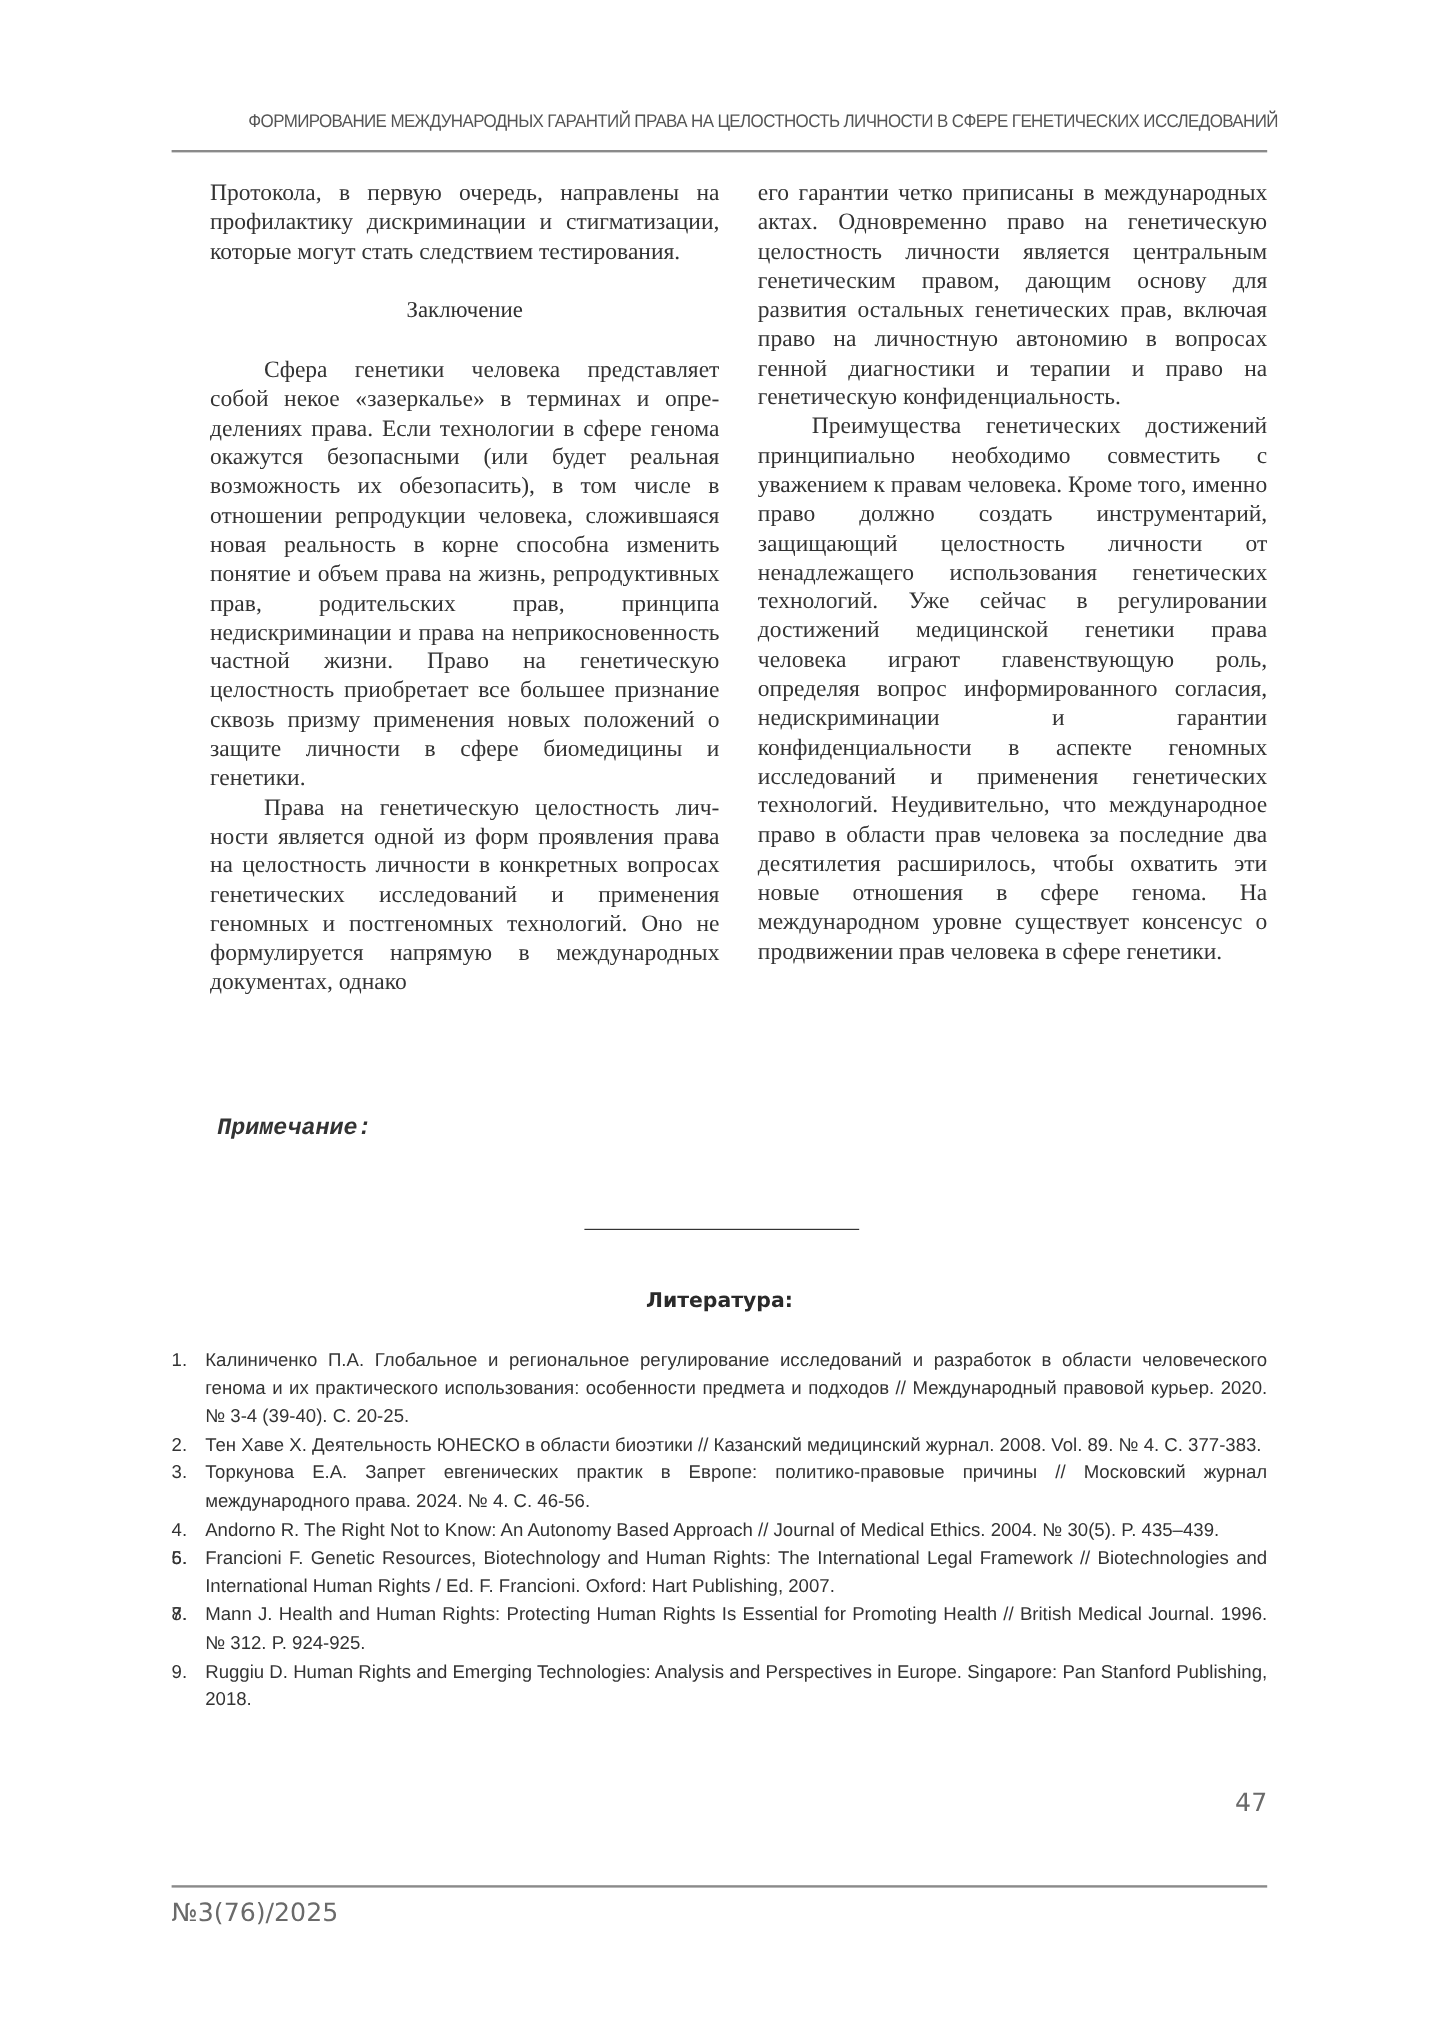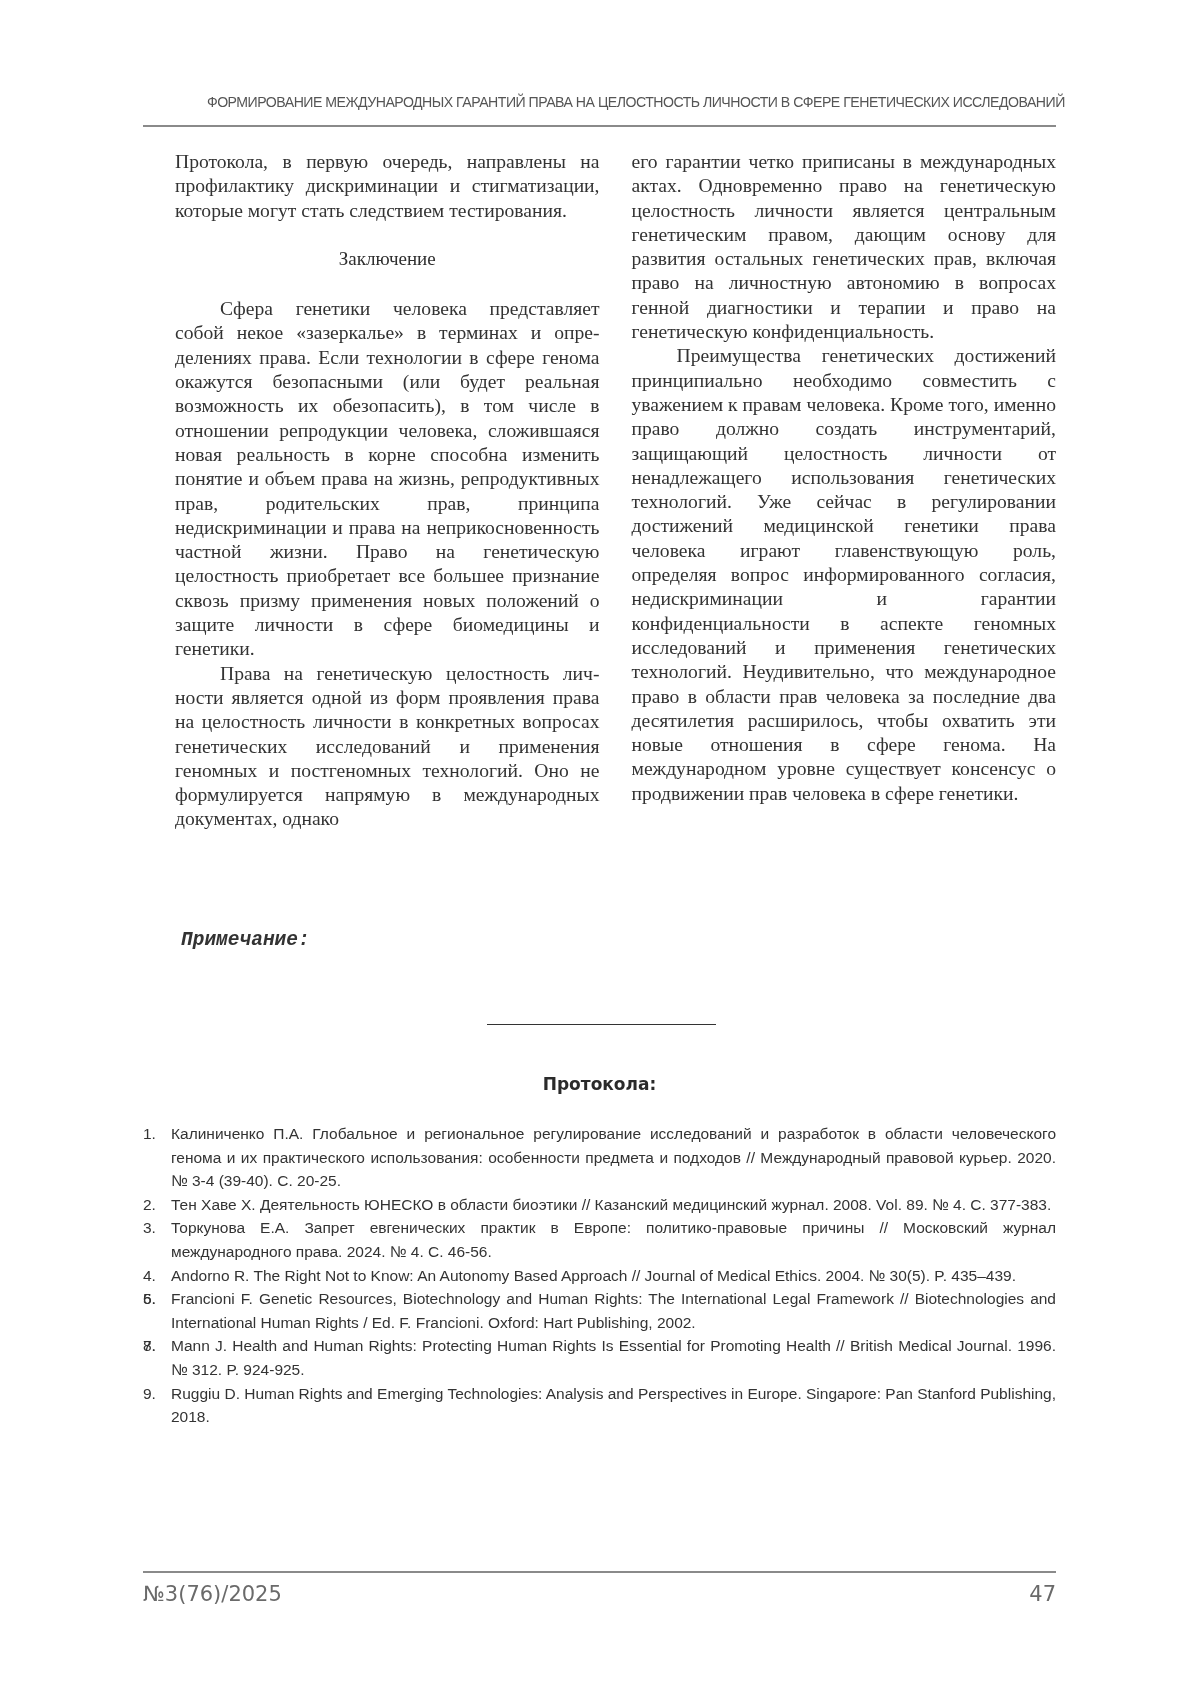--- a/index.html
+++ b/index.html
@@ -26,21 +26,21 @@
   .separator { position: absolute; left: 344px; top: 1024px; width: 229px; height: 1px; background: #333; }
 
   .lit-heading { position: absolute; left: 0; top: 1074px; width: 913px; text-align: center; font-family: "DejaVu Sans", sans-serif; font-weight: bold; font-size: 17px; color: #2a2a2a; }
 
   .refs { position: absolute; left: 0; top: 1122px; width: 913px; margin: 0; padding: 0; list-style: none; font-family: "Liberation Sans", sans-serif; font-size: 15.5px; line-height: 23.6px; color: #333; }
   .refs li { position: relative; padding-left: 28px; text-align: justify; }
   .refs li .num { position: absolute; left: 0; top: 0; }
 
   .footer-rule { position: absolute; left: 0; top: 1571px; width: 913px; height: 2px; background: #8a8a8a; }
   .footer-issue { position: absolute; left: 0; top: 1582px; font-family: "DejaVu Sans", sans-serif; font-size: 21px; color: #6a6a6a; text-align: right; }
-  .footer-page { position: absolute; right: 0; top: 1582px; font-family: "DejaVu Sans", sans-serif; font-size: 21px; color: #6a6a6a; }
+  .footer-page { position: absolute; right: 0; top: 1490px; font-family: "DejaVu Sans", sans-serif; font-size: 21px; color: #6a6a6a; }
 </style>
 </head>
 <body>
 
 <div class="page">
 
   <div class="running-header">ФОРМИРОВАНИЕ МЕЖДУНАРОДНЫХ ГАРАНТИЙ ПРАВА НА ЦЕЛОСТНОСТЬ ЛИЧНОСТИ В СФЕРЕ ГЕНЕТИЧЕСКИХ ИССЛЕДОВАНИЙ</div>
   <div class="header-rule"></div>
 
   <div class="columns">
@@ -55,29 +55,29 @@
       <p class="indent">Преимущества генетических достиже­ний принципиально необходимо совме­стить с уважением к правам человека. Кро­ме того, именно право должно создать ин­струментарий, защищающий целостность личности от ненадлежащего использования генетических технологий. Уже сейчас в ре­гулировании достижений медицинской генетики права человека играют главен­ствующую роль, определяя вопрос инфор­мированного согласия, недискриминации и гарантии конфиденциальности в аспекте геномных исследований и применения ге­нетических технологий. Неудивительно, что международное право в области прав чело­века за последние два десятилетия расшири­лось, чтобы охватить эти новые отношения в сфере генома. На международном уровне существует консенсус о продвижении прав человека в сфере генетики.</p>
     </div>
   </div>
 
   <div class="note">
     <span class="label">Примечание:</span>
   </div>
 
   <div class="separator"></div>
 
-  <div class="lit-heading">Протокола:</div>
+  <div class="lit-heading">Литература:</div>
 
   <ol class="refs">
     <li><span class="num">1.</span><span>Калиниченко П.А. Глобальное и региональное регулирование исследований и разработок в области человеческого генома и их практического использования: особенности предмета и подходов // Международный правовой курьер. 2020. № 3-4 (39-40). С. 20-25.</span></li>
     <li><span class="num">2.</span><span>Тен Хаве Х. Деятельность ЮНЕСКО в области биоэтики // Казанский медицинский журнал. 2008. Vol. 89. № 4. С. 377-383.</span></li>
     <li><span class="num">3.</span><span>Торкунова Е.А. Запрет евгенических практик в Европе: политико-правовые причины // Московский журнал международного права. 2024. № 4. С. 46-56.</span></li>
     <li><span class="num">4.</span><span>Andorno R. The Right Not to Know: An Autonomy Based Approach // Journal of Medical Ethics. 2004. № 30(5). P. 435–439.</span></li>
     <li><span class="num">5.</span></li>
-    <li><span class="num">6.</span><span>Francioni F. Genetic Resources, Biotechnology and Human Rights: The International Legal Framework // Biotechnologies and International Human Rights / Ed. F. Francioni. Oxford: Hart Publishing, 2002.</span></li>
+    <li><span class="num">6.</span><span>Francioni F. Genetic Resources, Biotechnology and Human Rights: The International Legal Framework // Biotechnologies and International Human Rights / Ed. F. Francioni. Oxford: Hart Publishing, 2007.</span></li>
     <li><span class="num">7.</span></li>
     <li><span class="num">8.</span><span>Mann J. Health and Human Rights: Protecting Human Rights Is Essential for Promoting Health // British Medical Journal. 1996. № 312. P. 924-925.</span></li>
     <li><span class="num">9.</span><span>Ruggiu D. Human Rights and Emerging Technologies: Analysis and Perspectives in Europe. Singapore: Pan Stanford Publishing, 2018.</span></li>
   </ol>
 
   <div class="footer-rule"></div>
   <div class="footer-issue">№3(76)/2025</div>
   <div class="footer-page">47</div>
 
 </div>

